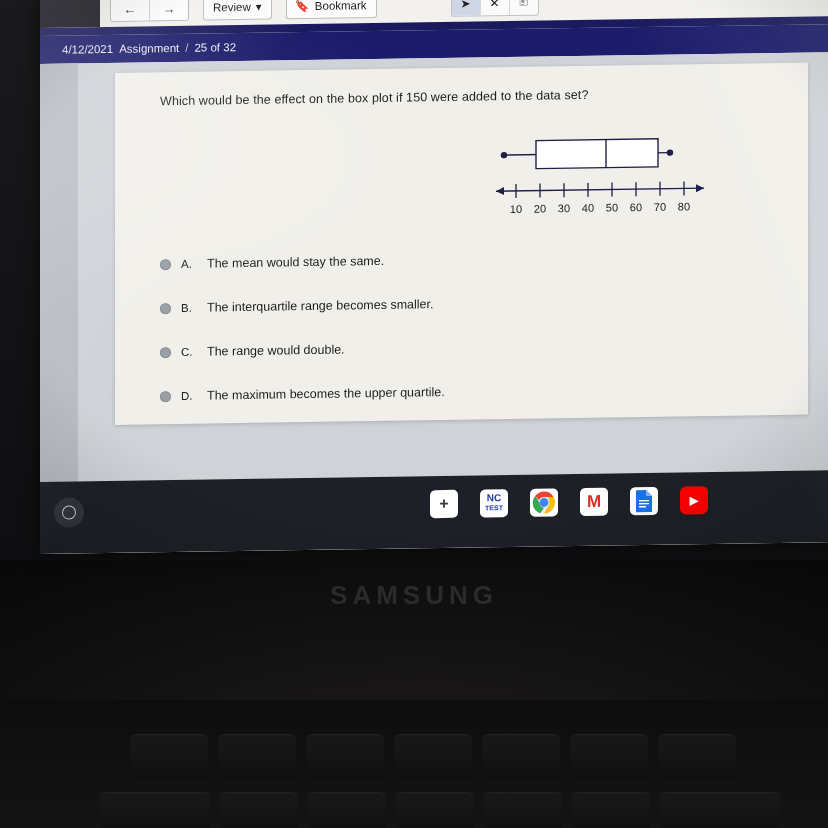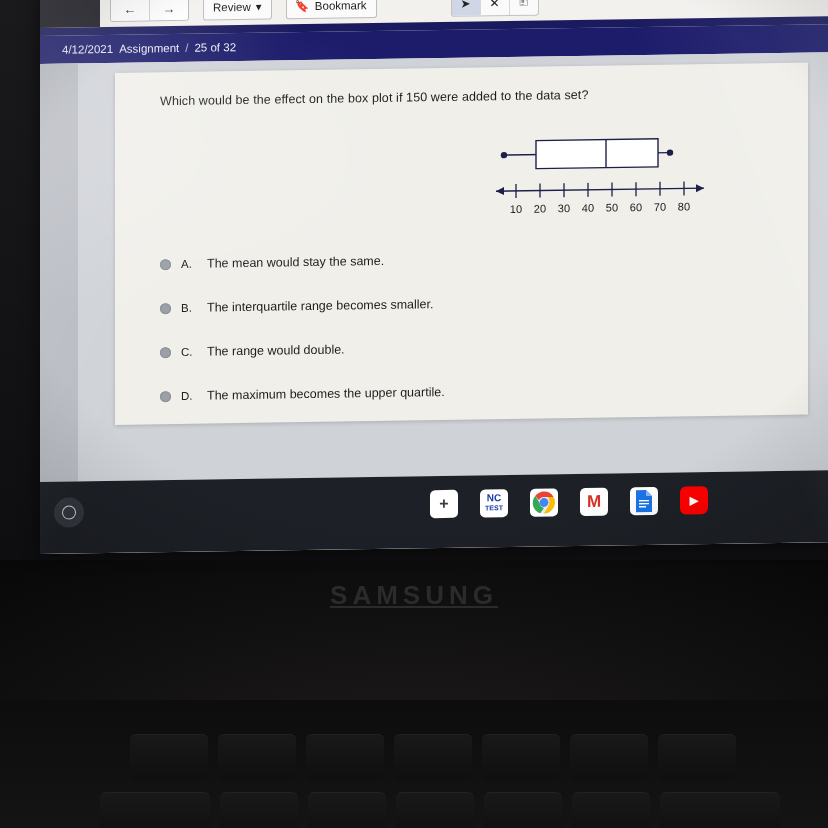--- a/index.html
+++ b/index.html
@@ -275,21 +275,20 @@
   .brand {
     position: absolute;
     left: 0; top: 580px;
     width: 828px;
     text-align: center;
     color: #3a3a3a;
     font-size: 26px;
     letter-spacing: 5px;
     font-weight: bold;
     opacity: .65;
-    text-decoration: underline;
   }
   .keyboard {
     position: absolute;
     left: 0; top: 700px;
     width: 828px; height: 128px;
     background: linear-gradient(180deg, #0d0d0e 0%, #141415 100%);
   }
   .keyrow {
     position: absolute;
     display: flex;

